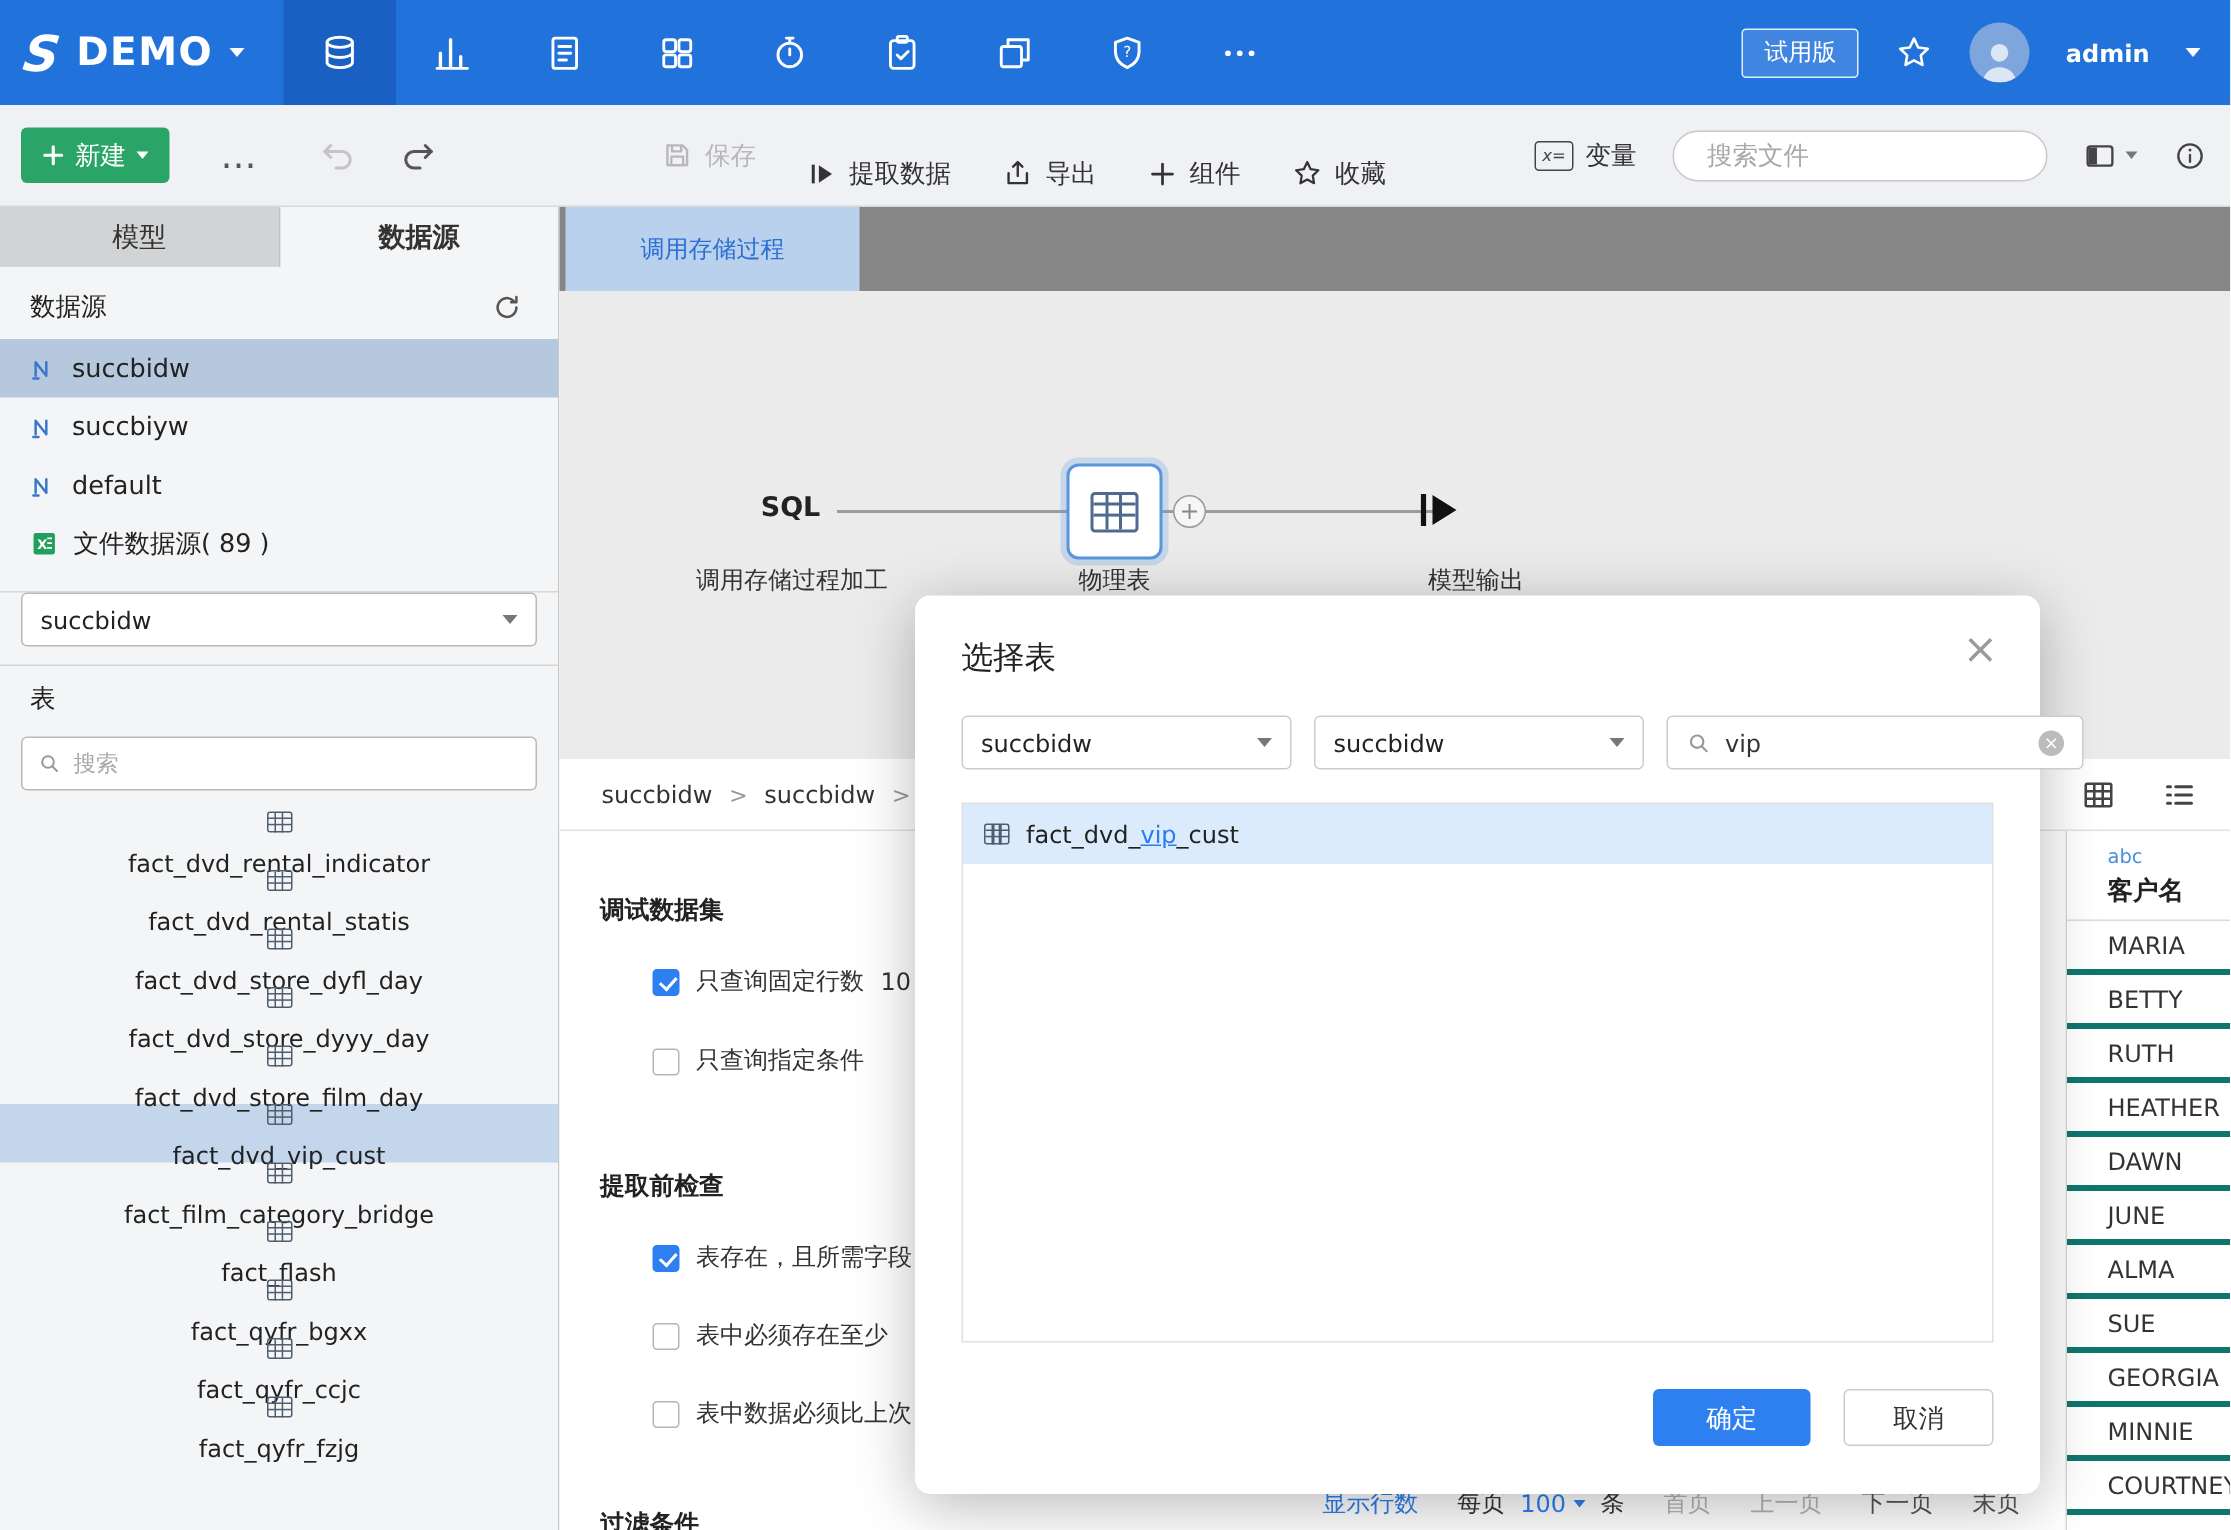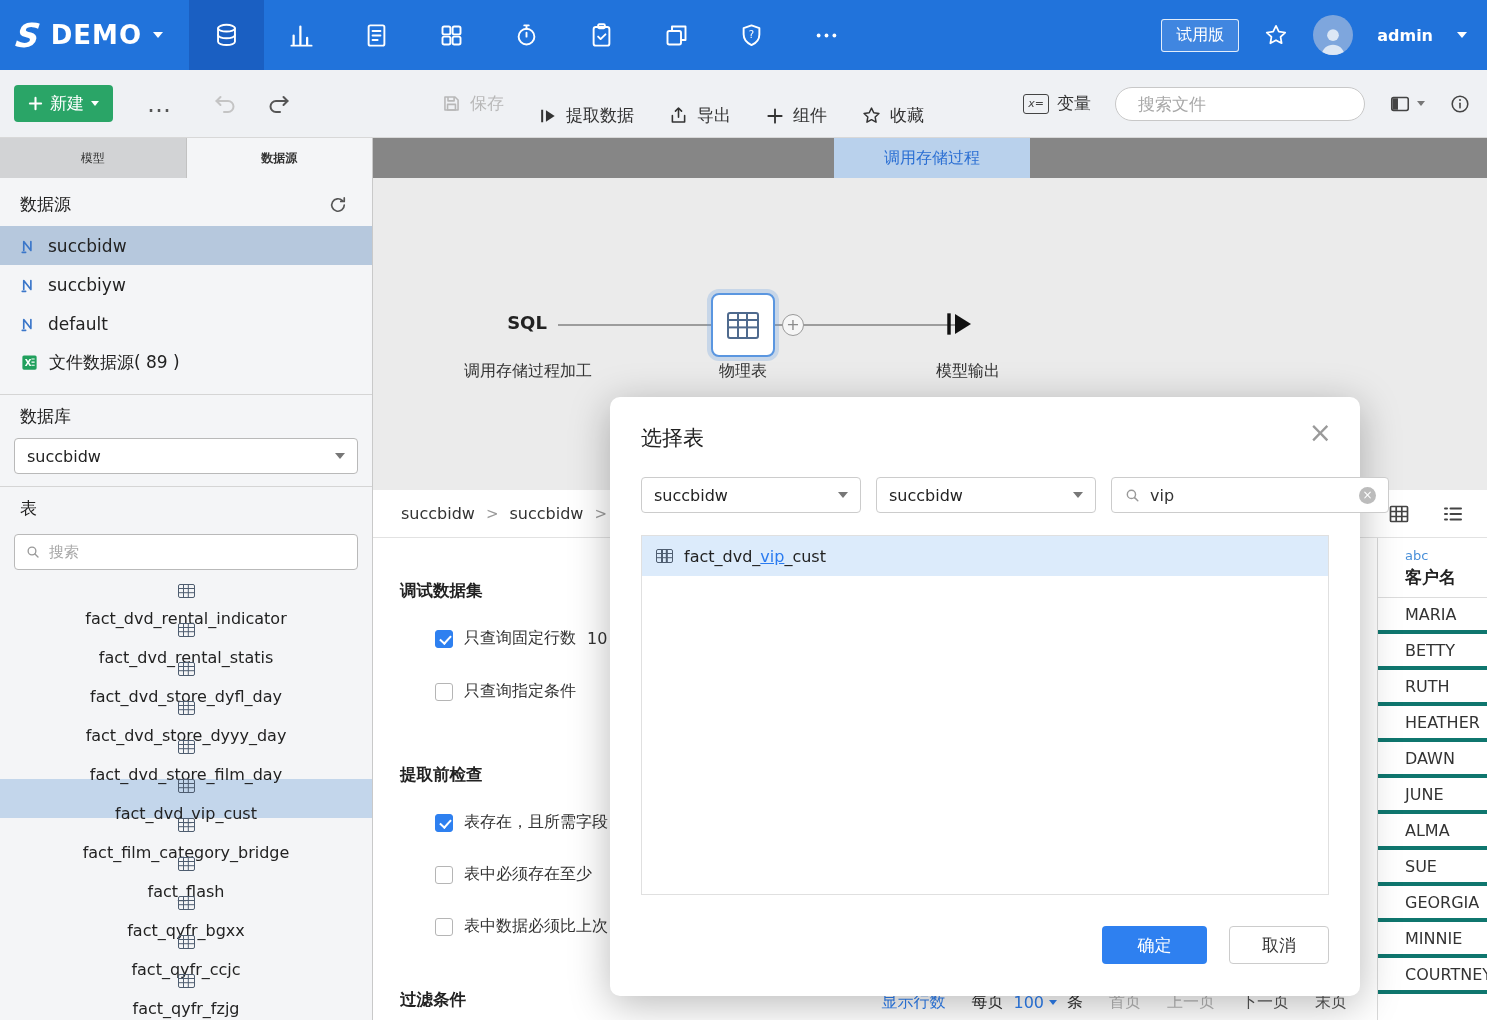--- a/index.html
+++ b/index.html
@@ -37,42 +37,42 @@
 .tb-right{margin-left:auto;display:flex;align-items:center;gap:24px;padding-right:16px;}
 .tb-search{width:250px;height:34px;border:1px solid #c8c8c8;border-radius:17px;background:#fff;display:flex;align-items:center;gap:8px;padding:0 14px;}
 .tb-search input{border:none;outline:none;background:transparent;flex:1;font-size:17px;color:#333;font-family:inherit;}
 .tb-search input::placeholder{color:#a8a8a8;}
 .var-ico{width:26px;height:20px;border:1.6px solid #444;border-radius:3px;font-size:11px;font-style:italic;display:flex;align-items:center;justify-content:center;color:#444;}
 .layout-wrap{display:flex;align-items:center;gap:6px;cursor:pointer;}
 
 
 .sidebar{position:absolute;top:138px;left:0;width:373px;bottom:0;background:#f4f5f7;border-right:1px solid #c9c9c9;overflow:hidden;}
 .side-tabs{display:flex;height:40px;}
-.side-tab{flex:1;display:flex;align-items:center;justify-content:center;font-size:12px;background:#d2d3d5;color:#333;cursor:pointer;border-right:1px solid #c2c2c2;}
+.side-tab{flex:1;display:flex;align-items:center;justify-content:center;font-size:18px;background:#d2d3d5;color:#333;cursor:pointer;border-right:1px solid #c2c2c2;}
 .side-tab:last-child{border-right:none;}
 .side-tab.active{background:#f4f5f7;font-weight:bold;}
 .ds-header{display:flex;align-items:center;justify-content:space-between;padding:15px 24px 10px 20px;font-size:17px;color:#222;}
 .ds-item{height:39px;display:flex;align-items:center;gap:10px;padding:0 20px;font-size:17px;color:#222;cursor:pointer;}
 .ds-item.selected{background:#b6c8dd;}
 .divider{border-top:1px solid #d5d5d5;margin:12px 0 0 0;}
 .sec-label{padding:10px 20px;font-size:17px;color:#222;}
 .side-select{margin:0 14px;height:36px;background:#fff;border:1px solid #b9b9b9;border-radius:4px;display:flex;align-items:center;justify-content:space-between;padding:0 12px;font-size:16px;color:#222;cursor:pointer;}
 .side-search{margin:4px 14px 0 14px;height:36px;background:#fff;border:1px solid #b9b9b9;border-radius:4px;display:flex;align-items:center;gap:8px;padding:0 10px;}
 .side-search input{border:none;outline:none;background:transparent;flex:1;font-size:15px;color:#333;font-family:inherit;}
 .side-search input::placeholder{color:#a8a8a8;}
 .table-list{margin-top:14px;}
 .titem{height:39px;display:flex;align-items:center;gap:11px;padding:0 22px;font-size:16px;color:#222;cursor:pointer;white-space:nowrap;flex-direction:column;}
 .titem.selected{background:#c3d6eb;}
 .tico{width:17px;height:14px;border:1.6px solid #4e5d70;border-radius:2px;position:relative;flex:none;}
 .tico::before{content:"";position:absolute;left:-.5px;right:-.5px;top:2.6px;height:1.6px;background:#4e5d70;box-shadow:0 4.2px 0 #4e5d70;}
 .tico::after{content:"";position:absolute;top:-.5px;bottom:-.5px;left:4.2px;width:1.6px;background:#4e5d70;box-shadow:4.8px 0 0 #4e5d70;}
 
 
 .main{position:absolute;top:138px;left:373px;width:1114px;bottom:0;display:flex;flex-direction:column;background:#fff;}
-.doc-tabbar{height:40px;background:#868686;display:flex;flex:none;justify-content:center;}
+.doc-tabbar{height:56px;background:#868686;display:flex;flex:none;}
 .doc-tab{width:196px;margin-left:4px;background:#b9d1ec;color:#2b6fd3;font-size:16px;display:flex;align-items:center;justify-content:center;cursor:pointer;}
 .canvas{height:312px;background:#ebebeb;position:relative;flex:none;}
 .flow-line{position:absolute;left:185px;top:146px;width:400px;height:2px;background:#9c9c9c;}
 .sql-label{position:absolute;left:118px;top:134px;width:72px;text-align:center;font-size:18px;font-weight:bold;color:#222;}
 .flow-node{position:absolute;left:338px;top:115px;width:64px;height:64px;background:#fff;border:2px solid #5a96e0;border-radius:8px;box-shadow:0 0 0 4px rgba(90,150,224,.25);display:flex;align-items:center;justify-content:center;cursor:pointer;}
 .tico-lg{width:32px;height:27px;border:2.4px solid #4f6a8e;border-radius:3px;position:relative;}
 .tico-lg::before{content:"";position:absolute;left:0;right:0;top:5px;height:2.2px;background:#4f6a8e;box-shadow:0 7.4px 0 #4f6a8e;}
 .tico-lg::after{content:"";position:absolute;top:0;bottom:0;left:8px;width:2.2px;background:#4f6a8e;box-shadow:9px 0 0 #4f6a8e;}
 .flow-plus{position:absolute;left:409px;top:136px;width:22px;height:22px;border:1.5px solid #9a9a9a;border-radius:50%;background:#f6f6f6;color:#8a8a8a;font-size:16px;display:flex;align-items:center;justify-content:center;line-height:1;cursor:pointer;}
 .flow-play{position:absolute;left:570px;top:130px;cursor:pointer;}
@@ -321,21 +321,20 @@
       <div class="ds-item">
         <svg width="19" height="19" viewBox="0 0 24 24">
           <rect x="3" y="3" width="18" height="18" rx="2" fill="#21a05d"></rect>
           <text x="6" y="16.5" font-size="11" font-weight="bold" fill="#fff">X</text>
           <path d="M14.5 7.5h4M14.5 11.5h4M14.5 15.5h4" stroke="#fff" stroke-width="1.4"></path>
         </svg>
         <span>文件数据源( 89 )</span>
       </div>
     </div>
     <div class="divider"></div>
-    <div class="sec-label">数据库</div>
     <div class="side-select">
       <span>succbidw</span>
       <span class="chev"></span>
     </div>
     <div class="divider"></div>
     <div class="sec-label">表</div>
     <div class="side-search">
       <svg width="16" height="16" viewBox="0 0 24 24" fill="none" stroke="#999" stroke-width="2" stroke-linecap="round">
         <circle cx="10.5" cy="10.5" r="5.8"></circle>
           <path d="M15 15l4.5 4.5"></path>
@@ -401,21 +400,21 @@
       <div class="flow-node">
         <span class="tico-lg"></span>
       </div>
       <div class="flow-plus">+</div>
       <svg class="flow-play" width="32" height="32" viewBox="0 0 24 24">
         <path d="M4.5 4v16" stroke="#111" stroke-width="2.6" fill="none"></path>
           <path d="M9 4.5L21 12 9 19.5z" fill="#111"></path>
       </svg>
       <div class="flow-label" style="left:55px;width:200px;">调用存储过程加工</div>
       <div class="flow-label" style="left:325px;width:90px;">物理表</div>
-      <div class="flow-label" style="left:540px;width:110px;">模型输出</div>
+      <div class="flow-label" style="left:556px;width:110px;">模型输出</div>
     </div>
 
     <div class="panel-header">
       <span class="crumb">succbidw</span>
       <span class="crumb-sep">&gt;</span>
       <span class="crumb">succbidw</span>
       <span class="crumb-sep">&gt;</span>
       <div class="view-icons">
         <svg width="24" height="24" viewBox="0 0 24 24" fill="none" stroke="#444" stroke-width="1.7">
           <rect x="3.5" y="4.5" width="17" height="15" rx="1"></rect>

